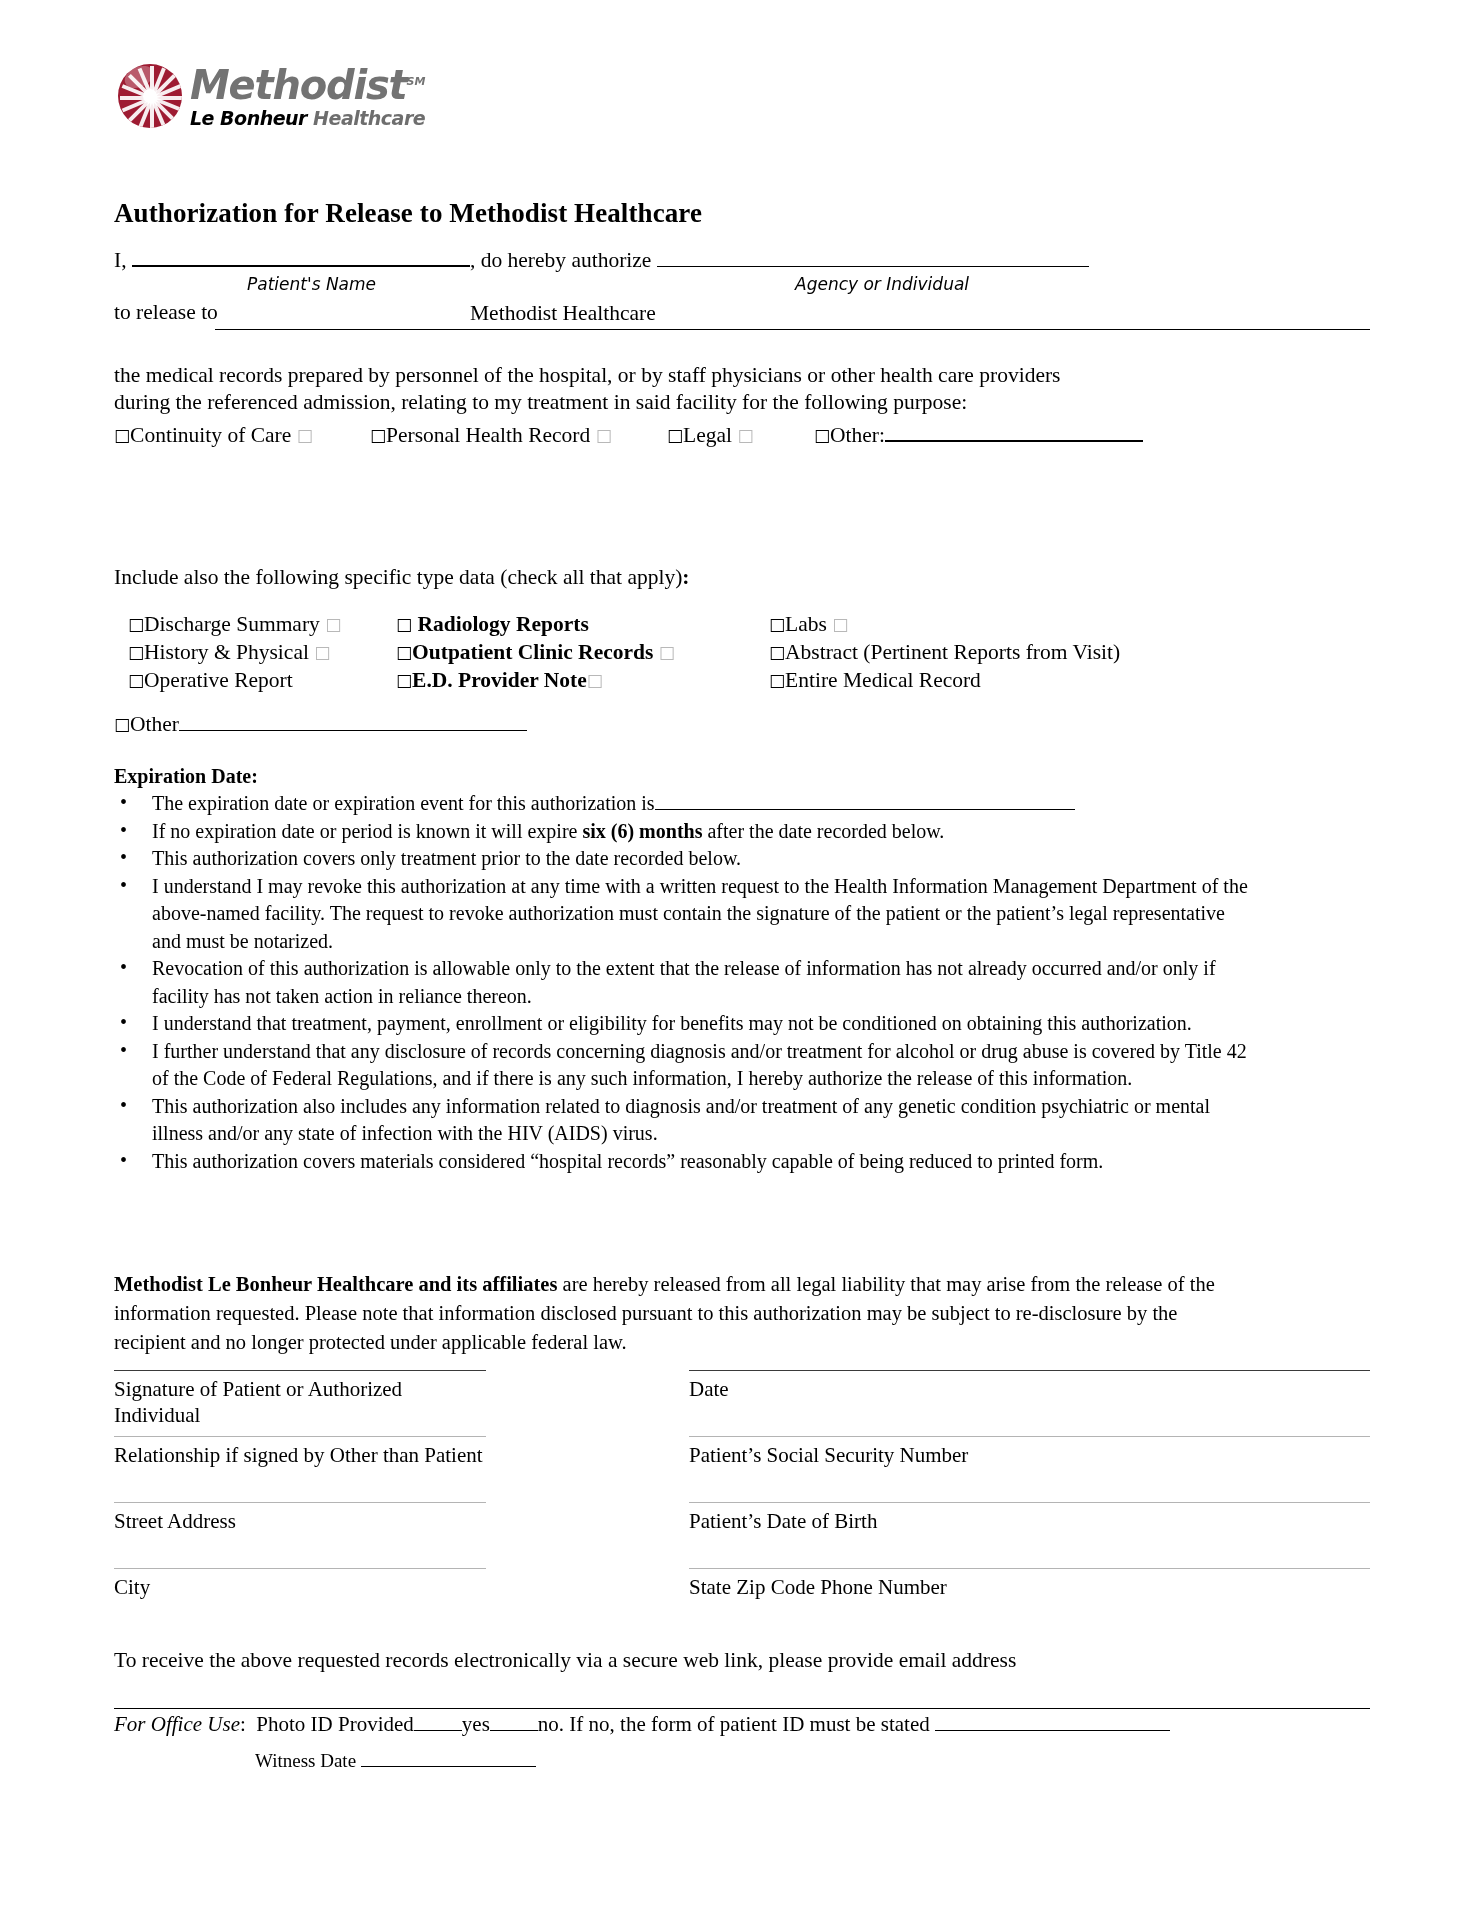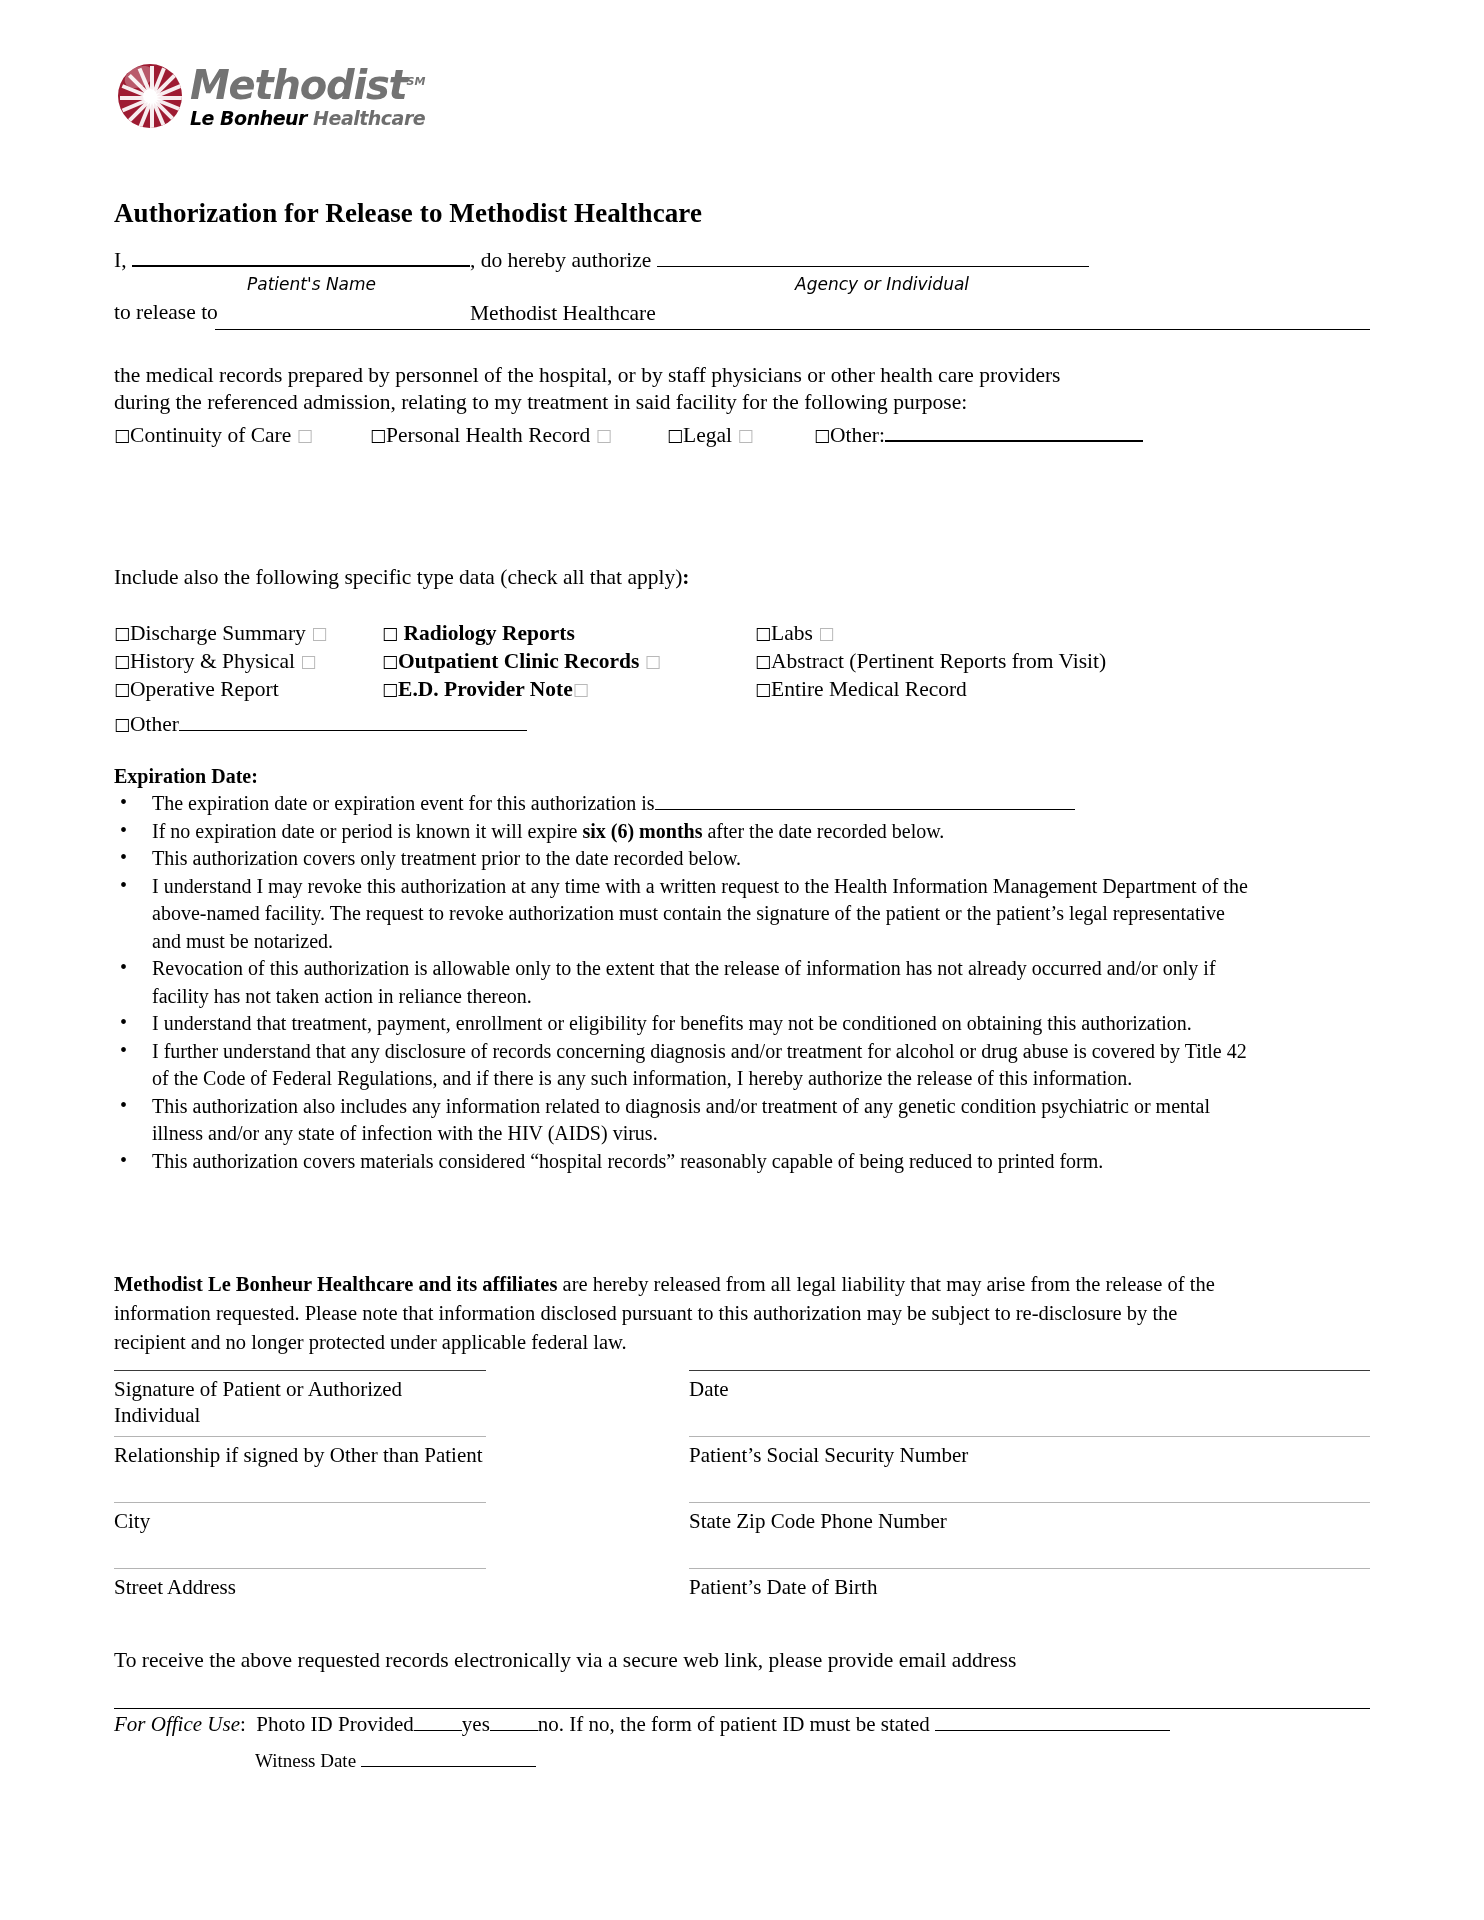--- a/index.html
+++ b/index.html
@@ -207,25 +207,24 @@
   }
   .para-include {
     position: absolute;
     left: 114px;
     top: 565px;
     font-size: 21.5px;
   }
 
   .types {
     position: absolute;
-    left: 114px;
+    left: 128px;
     top: 612px;
     width: 1256px;
     font-size: 21.5px;
-    margin-top: 9px;
   }
   .types .trow { position: relative; height: 28px; white-space: nowrap; }
   .types .c1 { position: absolute; left: 0; }
   .types .c2 { position: absolute; left: 268px; font-weight: bold; }
   .types .c3 { position: absolute; left: 641px; }
 
   .other-row {
     position: absolute;
     left: 114px;
     top: 712px;
@@ -475,39 +474,39 @@
       </div>
       <div class="sig-right">
         <div class="sig-rule"></div>
         <div class="sig-label">Patient’s Social Security Number</div>
       </div>
     </div>
 
     <div class="sig-row">
       <div class="sig-left">
         <div class="sig-rule"></div>
+        <div class="sig-label">Street Address</div>
+      </div>
+      <div class="sig-right">
+        <div class="sig-rule"></div>
+        <div class="sig-label">Patient’s Date of Birth</div>
+      </div>
+    </div>
+
+    <div class="sig-row">
+      <div class="sig-left">
+        <div class="sig-rule"></div>
         <div class="sig-label">City</div>
       </div>
       <div class="sig-right">
         <div class="sig-rule"></div>
         <div class="sig-label">State Zip Code Phone Number</div>
       </div>
     </div>
 
-    <div class="sig-row">
-      <div class="sig-left">
-        <div class="sig-rule"></div>
-        <div class="sig-label">Street Address</div>
-      </div>
-      <div class="sig-right">
-        <div class="sig-rule"></div>
-        <div class="sig-label">Patient’s Date of Birth</div>
-      </div>
-    </div>
-
   </div>
 
   <div class="email-line">To receive the above requested records electronically via a secure web link, please provide email address</div>
 
   <div class="office-rule"></div>
   <div class="office-row">
     <span class="it">For Office Use</span><span>:</span>&nbsp;&nbsp;<span>Photo ID Provided</span><span class="blank"></span><span>yes</span><span class="blank"></span><span>no. If no, the form of patient ID must be stated</span> <span class="blank-long"></span>
   </div>
   <div class="witness-row">
     <span>Witness Date</span> <span class="blank"></span>

